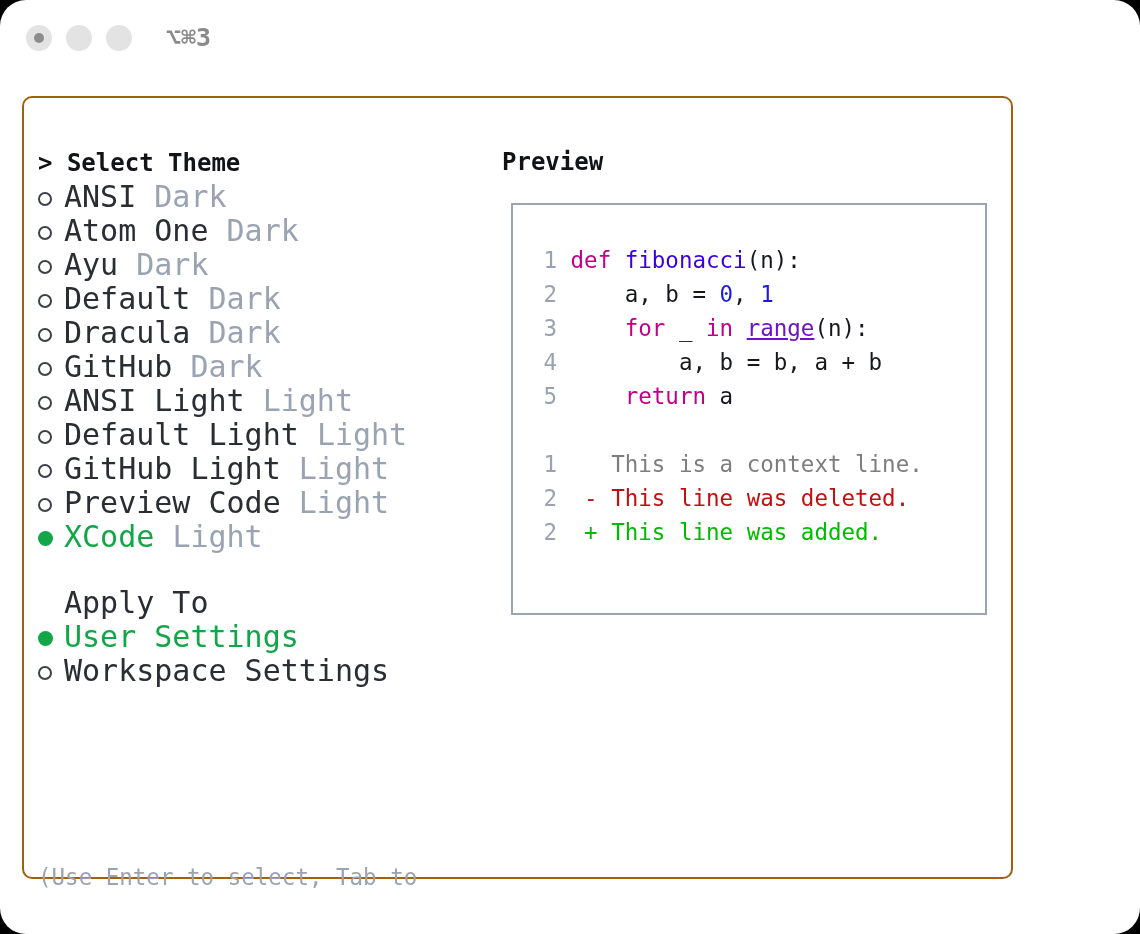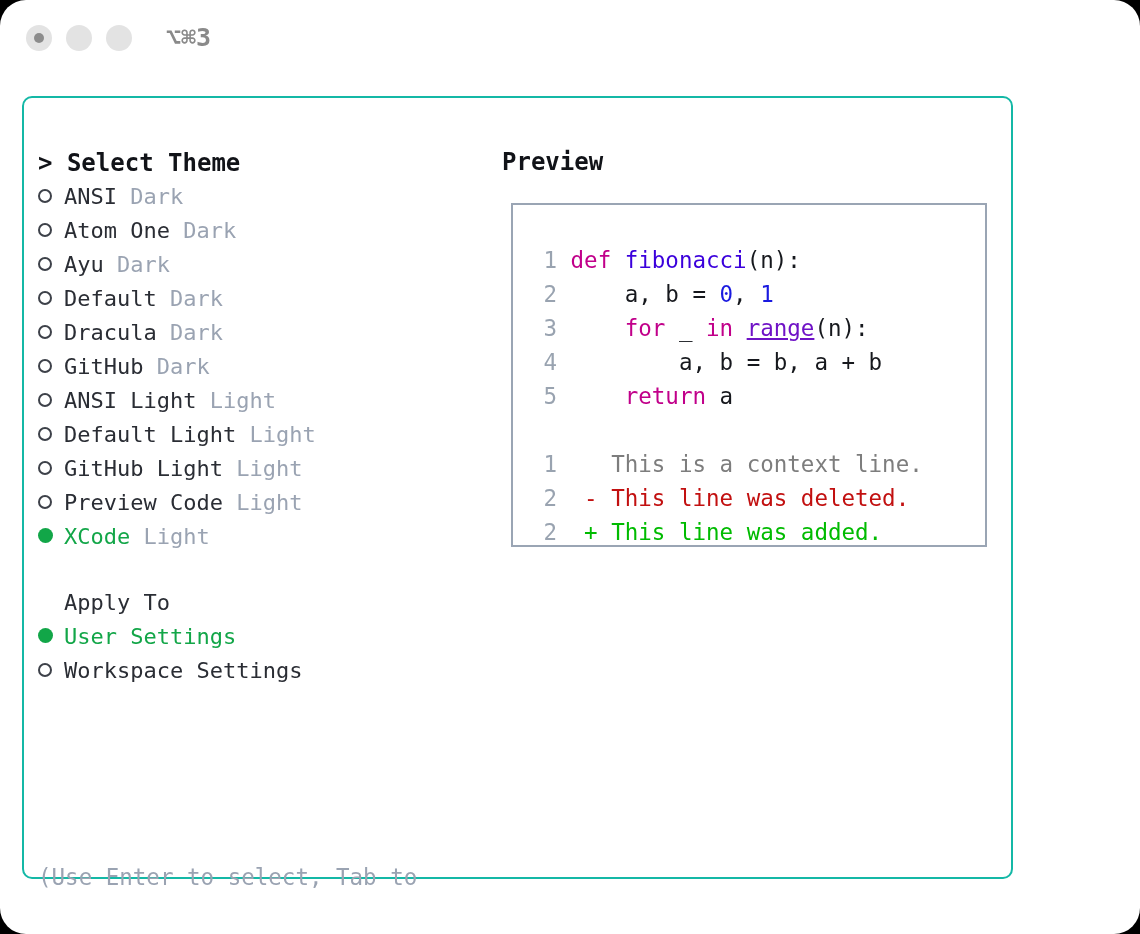--- a/index.html
+++ b/index.html
@@ -62,37 +62,37 @@
     white-space: pre;
   }
 
   
   #card {
     position: absolute;
     left: 22px;
     top: 96px;
     width: 991px;
     height: 783px;
-    border: 2px solid #14b8a6;
+    border: 2px solid #a16207;
     border-radius: 10px;
     box-sizing: border-box;
     background: #ffffff;
   }
 
   
   #left-col {
     position: absolute;
     left: 14px;
     top: 48px;
     width: 450px;
   }
   .row {
     height: 34px;
     line-height: 34px;
-    font-size: 22px;
+    font-size: 30px;
     white-space: pre;
     color: #2a2d34;
   }
   .hdr {
     font-weight: bold;
     font-size: 24px;
     color: #111318;
   }
   .bullet {
     display: inline-block;
@@ -141,21 +141,21 @@
     top: 50px;
     font-size: 24px;
     font-weight: bold;
     color: #111318;
   }
   #preview-box {
     position: absolute;
     left: 487px;
     top: 105px;
     width: 476px;
-    height: 344px;
+    height: 412px;
     border: 2px solid #9aa5b4;
     box-sizing: border-box;
     background: #ffffff;
   }
   #code {
     position: absolute;
     left: 16px;
     top: 38px;
     font-size: 22.5px;
     line-height: 34px;

